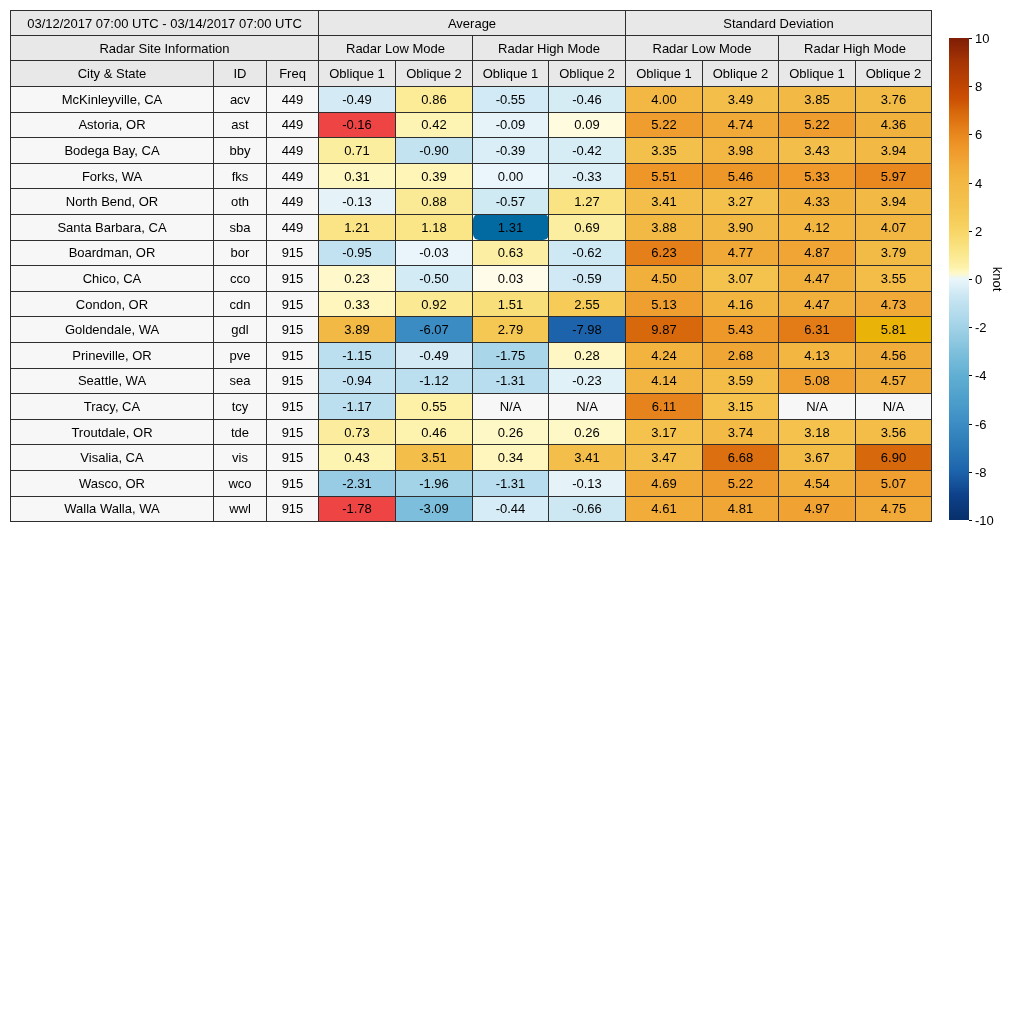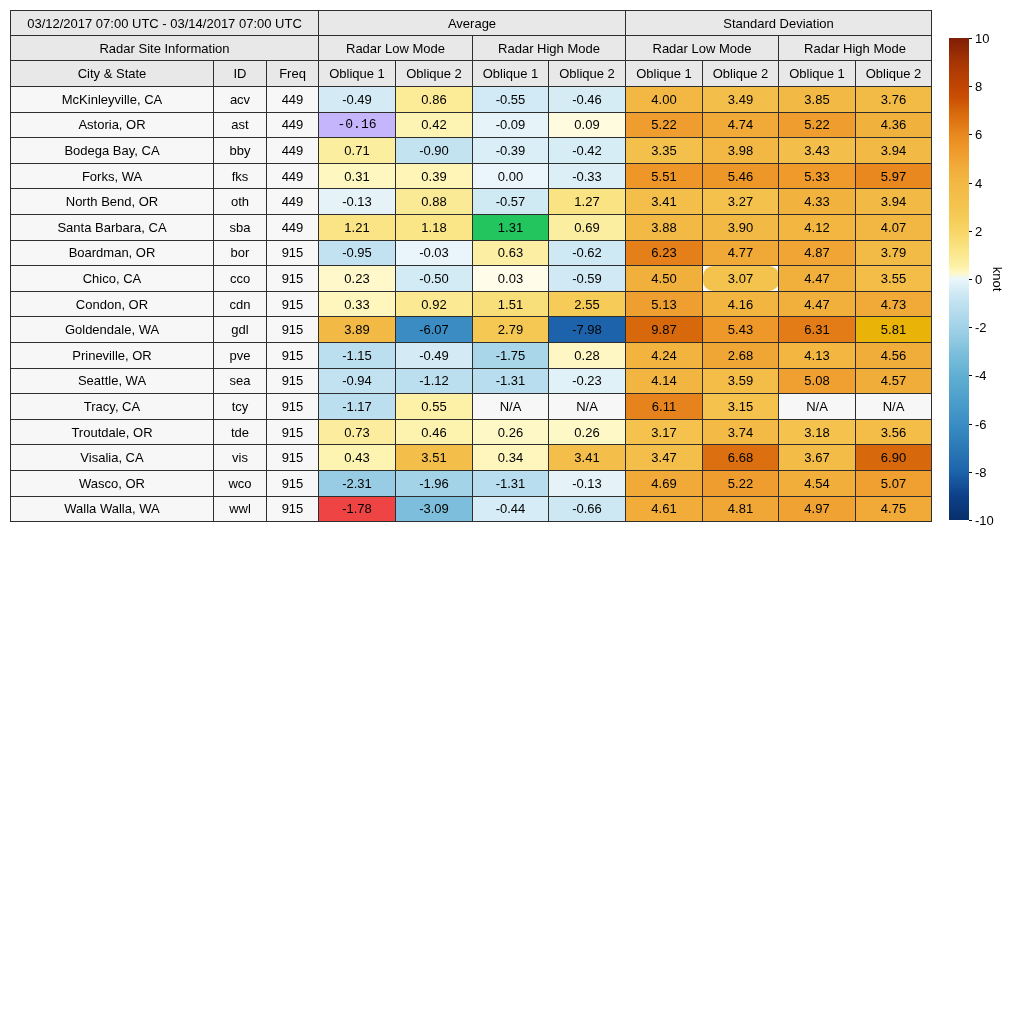--- a/index.html
+++ b/index.html
@@ -131,21 +131,21 @@
           <td class="val" style="background: rgb(213, 236, 245);">-0.46</td>
           <td class="val" style="background: rgb(242, 184, 67);">4.00</td>
           <td class="val" style="background: rgb(243, 190, 73);">3.49</td>
           <td class="val" style="background: rgb(242, 186, 69);">3.85</td>
           <td class="val" style="background: rgb(242, 187, 70);">3.76</td>
         </tr>
         <tr class="data-row">
           <th class="lbl-bg">Astoria, OR</th>
           <td class="lbl-bg">ast</td>
           <td class="lbl-bg">449</td>
-          <td class="val" style="background: #c4b5fd; font-family: Liberation Mono, monospace;">-0.16</td>
+          <td class="val" style="background: #ef4444;">-0.16</td>
           <td class="val" style="background: rgb(253, 244, 179);">0.42</td>
           <td class="val" style="background: rgb(230, 244, 250);">-0.09</td>
           <td class="val" style="background: rgb(255, 251, 222);">0.09</td>
           <td class="val" style="background: rgb(239, 157, 46);">5.22</td>
           <td class="val" style="background: rgb(241, 169, 55);">4.74</td>
           <td class="val" style="background: rgb(239, 157, 46);">5.22</td>
           <td class="val" style="background: rgb(241, 178, 61);">4.36</td>
         </tr>
         <tr class="data-row">
           <th class="lbl-bg">Bodega Bay, CA</th>
@@ -185,21 +185,21 @@
           <td class="val" style="background: rgb(243, 193, 76);">3.27</td>
           <td class="val" style="background: rgb(241, 178, 62);">4.33</td>
           <td class="val" style="background: rgb(242, 185, 68);">3.94</td>
         </tr>
         <tr class="data-row">
           <th class="lbl-bg">Santa Barbara, CA</th>
           <td class="lbl-bg">sba</td>
           <td class="lbl-bg">449</td>
           <td class="val" style="background: rgb(250, 228, 134);">1.21</td>
           <td class="val" style="background: rgb(250, 229, 135);">1.18</td>
-          <td class="val" style="background: #22c55e;">1.31</td>
+          <td class="val" style="background: #0369a1; border-radius: 6px;">1.31</td>
           <td class="val" style="background: rgb(252, 238, 160);">0.69</td>
           <td class="val" style="background: rgb(242, 185, 68);">3.88</td>
           <td class="val" style="background: rgb(242, 185, 68);">3.90</td>
           <td class="val" style="background: rgb(242, 182, 65);">4.12</td>
           <td class="val" style="background: rgb(242, 183, 66);">4.07</td>
         </tr>
         <tr class="data-row">
           <th class="lbl-bg">Boardman, OR</th>
           <td class="lbl-bg">bor</td>
           <td class="lbl-bg">915</td>
@@ -214,21 +214,21 @@
         </tr>
         <tr class="data-row">
           <th class="lbl-bg">Chico, CA</th>
           <td class="lbl-bg">cco</td>
           <td class="lbl-bg">915</td>
           <td class="val" style="background: rgb(254, 248, 202);">0.23</td>
           <td class="val" style="background: rgb(211, 235, 245);">-0.50</td>
           <td class="val" style="background: rgb(255, 252, 234);">0.03</td>
           <td class="val" style="background: rgb(208, 233, 244);">-0.59</td>
           <td class="val" style="background: rgb(241, 175, 59);">4.50</td>
-          <td class="val" style="background: rgb(244, 195, 78); border-radius: 10px;">3.07</td>
+          <td class="val" style="background: rgb(244, 195, 78);">3.07</td>
           <td class="val" style="background: rgb(241, 176, 59);">4.47</td>
           <td class="val" style="background: rgb(243, 189, 72);">3.55</td>
         </tr>
         <tr class="data-row">
           <th class="lbl-bg">Condon, OR</th>
           <td class="lbl-bg">cdn</td>
           <td class="lbl-bg">915</td>
           <td class="val" style="background: rgb(254, 246, 189);">0.33</td>
           <td class="val" style="background: rgb(251, 234, 147);">0.92</td>
           <td class="val" style="background: rgb(249, 223, 121);">1.51</td>

